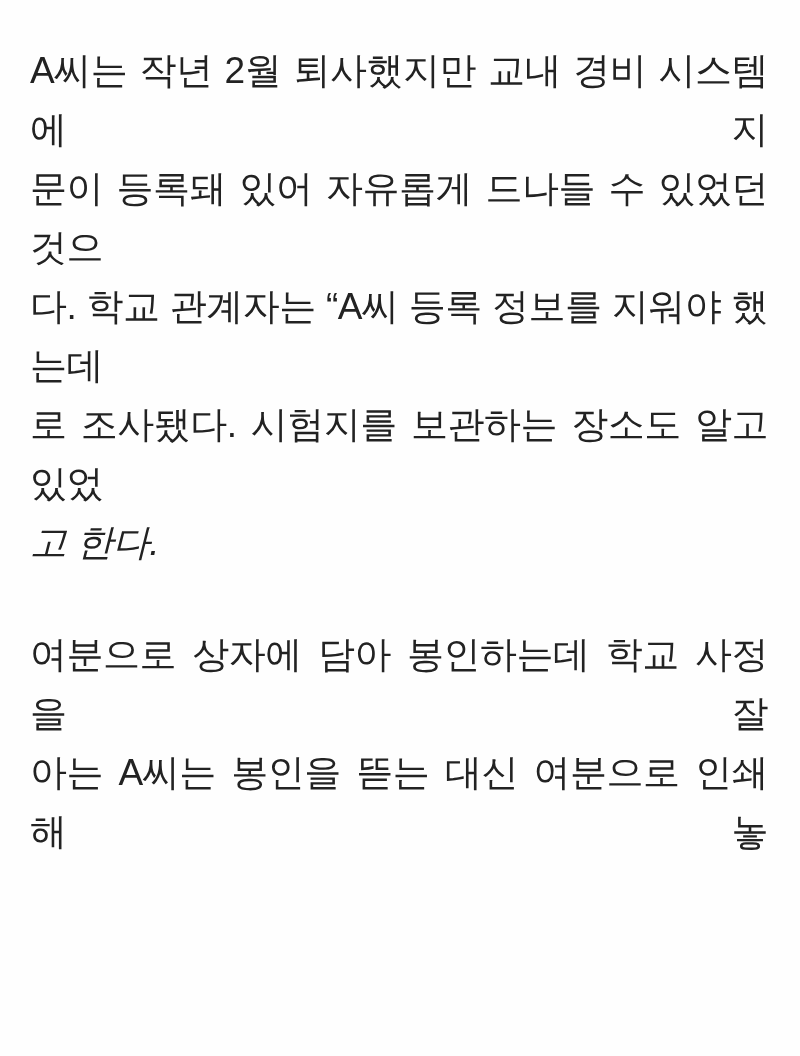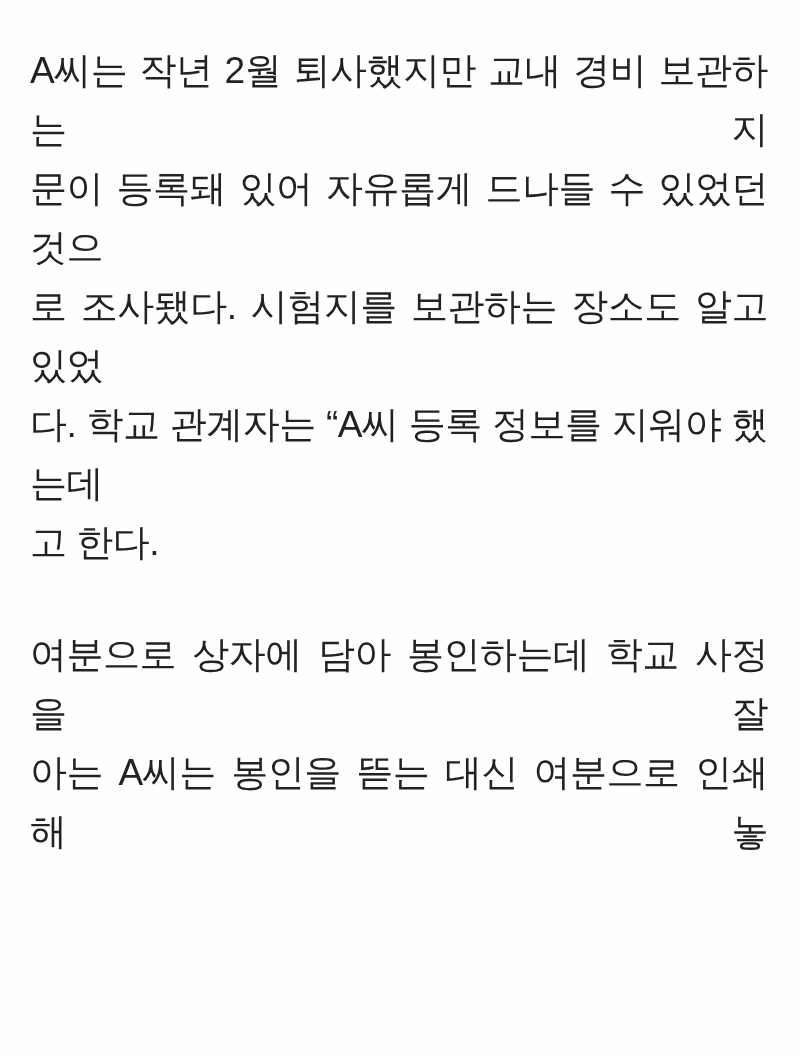--- a/index.html
+++ b/index.html
@@ -29,33 +29,34 @@
     line-height:59px;
     font-weight:500;
     letter-spacing:-0.5px;
     text-align:justify;
     text-align-last:justify;
     overflow:visible;
     white-space:pre-wrap;
   }
   .line-last{
     text-align-last:left;
+    font-style:italic;
   }
   .seg{
     position:relative;
   }
 </style>
 </head>
 <body>
 
 <div class="article">
     <div class="para">
-      <div class="line"><span class="seg">A씨는 작년 2월 퇴사했지만 교내 경비 보관하는 지</span></div>
+      <div class="line"><span class="seg">A씨는 작년 2월 퇴사했지만 교내 경비 시스템에 지</span></div>
       <div class="line"><span class="seg">문이 등록돼 있어 자유롭게 드나들 수 있었던 것으</span></div>
+      <div class="line"><span class="seg">다. 학교 관계자는 “A씨 등록 정보를 지워야 했는데</span></div>
       <div class="line"><span class="seg">로 조사됐다. 시험지를 보관하는 장소도 알고 있었</span></div>
-      <div class="line"><span class="seg">다. 학교 관계자는 “A씨 등록 정보를 지워야 했는데</span></div>
       <div class="line line-last"><span class="seg">고 한다.</span></div>
     </div>
     <div class="para">
       <div class="line"><span class="seg">여분으로 상자에 담아 봉인하는데 학교 사정을 잘</span></div>
       <div class="line"><span class="seg">아는 A씨는 봉인을 뜯는 대신 여분으로 인쇄해 놓</span></div>
     </div>
   </div>
 
 </body></html>

